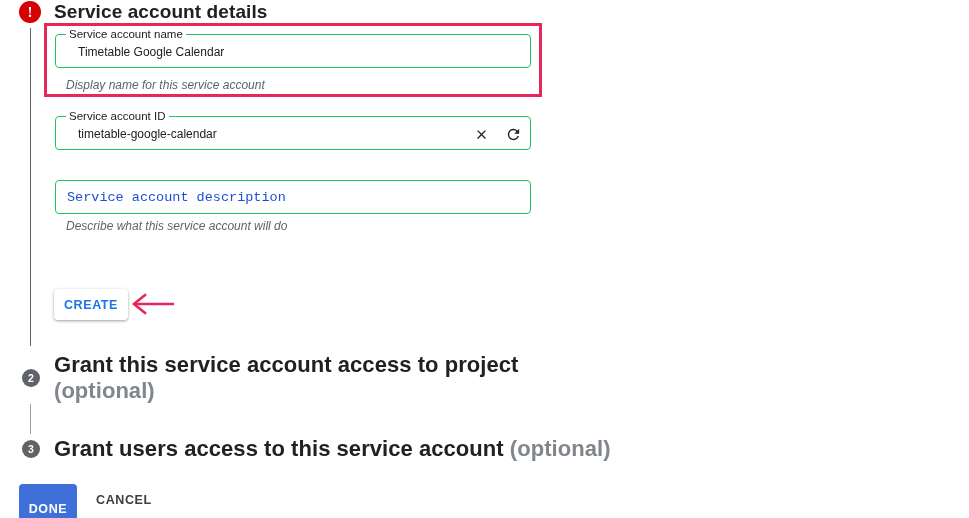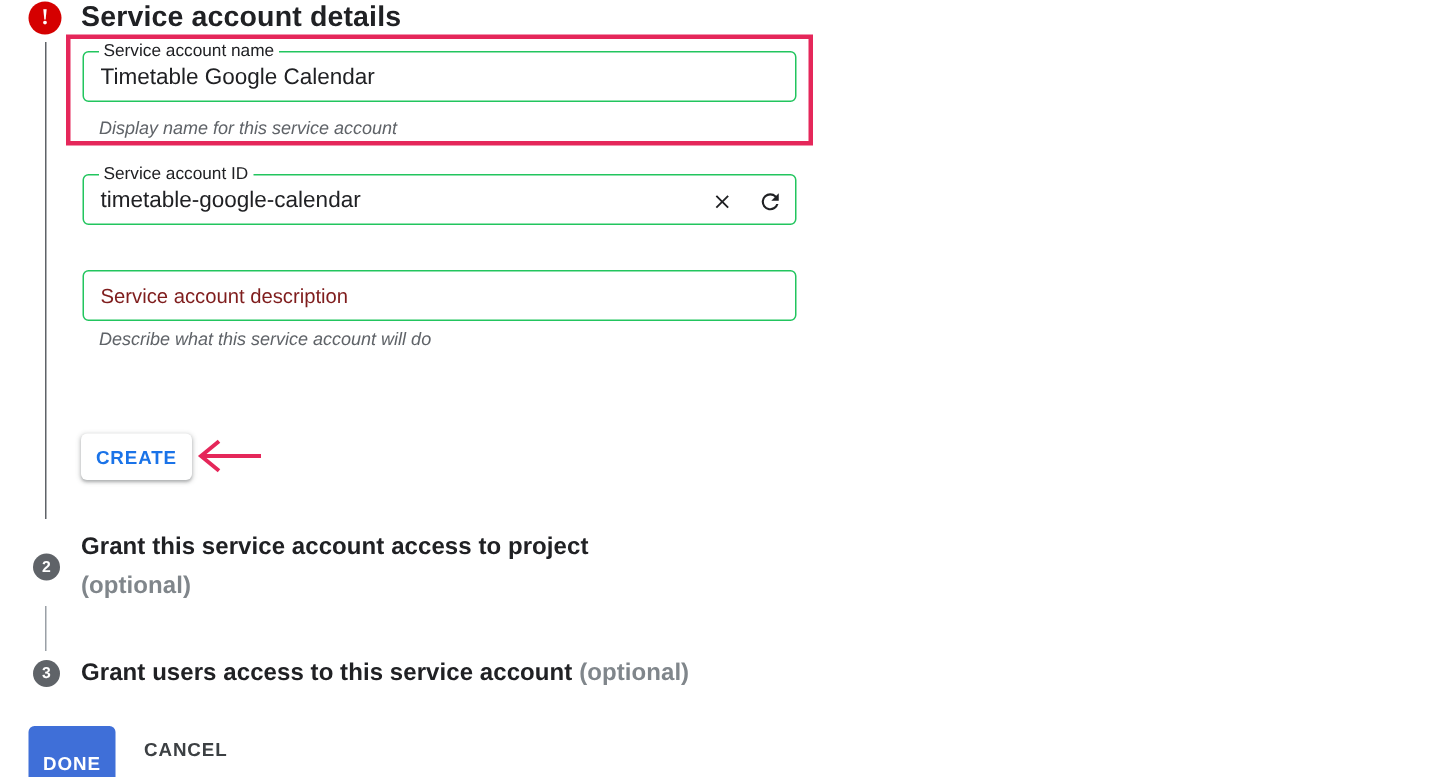--- a/index.html
+++ b/index.html
@@ -92,36 +92,37 @@
     left: 10px;
     background: #ffffff;
     padding: 0 3px;
     font-size: 11.5px;
     color: #202124;
     line-height: 12px;
     white-space: nowrap;
   }
   .field-value {
     position: absolute;
-    left: 11px;
+    left: 22px;
     top: 8px;
-    font-size: 15px;
+    font-size: 12px;
     color: #202124;
     line-height: 18px;
     white-space: nowrap;
     text-align: right;
   }
   .field-placeholder {
     position: absolute;
     left: 11px;
     top: 8px;
     font-size: 13.5px;
-    color: #7f1d1d;
+    color: #1d4ed8;
     line-height: 18px;
     white-space: nowrap;
+    font-family: Liberation Mono, monospace;
   }
   .id-suffix {
     position: absolute;
     left: 188px;
     top: 8px;
     font-size: 13.5px;
     color: #a5a9ad;
     line-height: 18px;
     white-space: nowrap;
     overflow: hidden;
@@ -193,21 +194,21 @@
     font-weight: bold;
     line-height: 18px;
     text-align: center;
   }
   .step2-circle { top: 369px; }
   .step3-circle { top: 440px; }
 
   .step-title {
     position: absolute;
     left: 54px;
-    font-size: 16px;
+    font-size: 22px;
     font-weight: bold;
     color: #202124;
     line-height: 26px;
     letter-spacing: 0.05px;
   }
   .step2-title { top: 352px; width: 470px; }
   .step3-title { top: 436px; white-space: nowrap; }
 
   .optional {
     color: #80868b;

